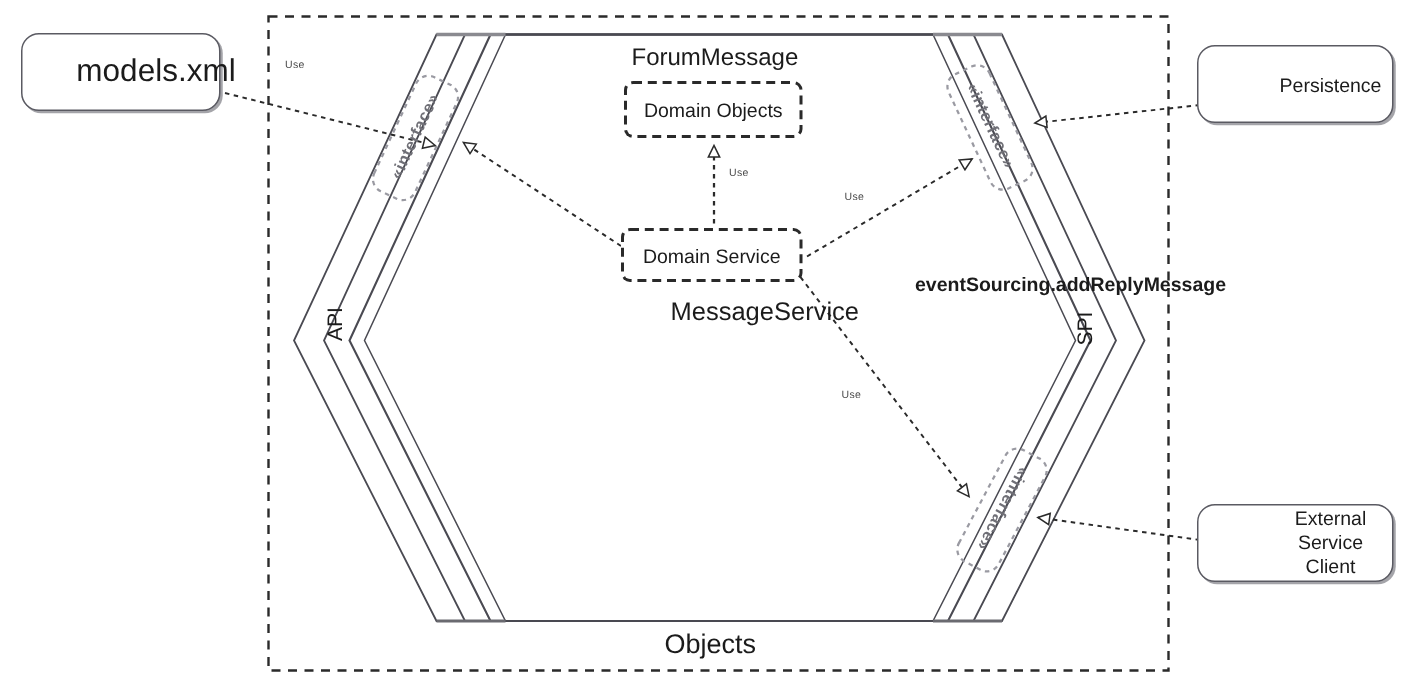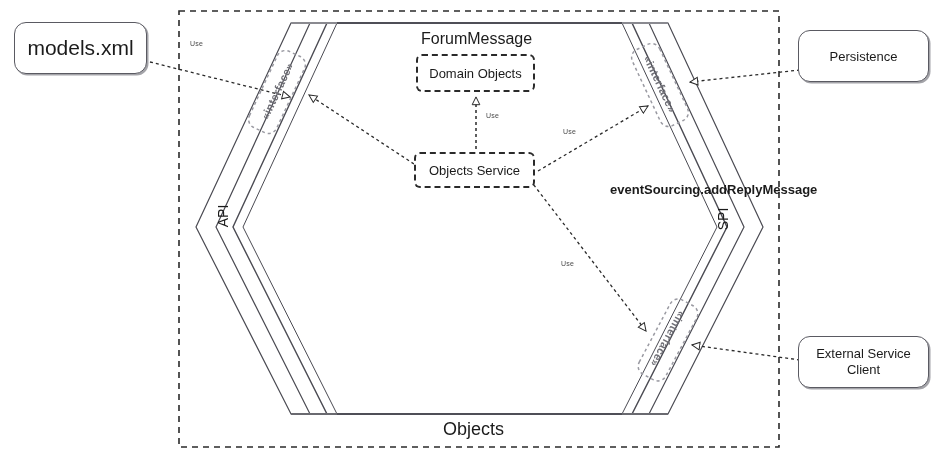--- a/index.html
+++ b/index.html
@@ -27,20 +27,21 @@
     box-sizing: border-box;
     border: 1.6px solid #5a5a62;
     border-radius: 12px;
     background: #ffffff;
     box-shadow: 1.5px 1.5px 0 rgba(90,90,98,0.55);
     display: flex;
     align-items: center;
     justify-content: center;
     text-align: center;
     color: #1b1b1b;
+    padding-left: 47px;
   }
   .dashbox {
     position: absolute;
     box-sizing: border-box;
     border: 2px dashed #2a2a2a;
     border-radius: 6px;
     background: #ffffff;
     display: flex;
     align-items: center;
     justify-content: center;
@@ -145,23 +146,24 @@
     <span>Client</span>
   </div>
 
   <div class="plain-label" style="left:421px; top:30px; font-size:16px;">ForumMessage</div>
 
   <div class="dashbox" style="left:416px; top:54px; width:119px; height:38px; font-size:13px;text-align:right;">
     <span>Domain Objects</span>
   </div>
 
   <div class="dashbox" style="left:414px; top:152px; width:121px; height:36px; font-size:13px;">
-    <span>Objects Service</span>
+    <span>Domain Service</span>
   </div>
 
+  <div class="plain-label" style="left:447px; top:198px; font-size:17px;">MessageService</div>
 
   <div class="plain-label" style="left:610px; top:182px; font-size:13px; font-weight:600;">eventSourcing.addReplyMessage</div>
 
   <div class="rot-label" style="left:212px; top:208px; font-size:14px; transform:rotate(-90deg); transform-origin:center;">API</div>
 
   <div class="rot-label" style="left:712px; top:211px; font-size:14px; transform:rotate(-90deg); transform-origin:center;">SPI</div>
 
   <div class="plain-label" style="left:443px; top:419px; font-size:18px;">Objects</div>
 
   <div class="iface-label" style="left:277px; top:85px; transform:translate(-50%,0) rotate(-65deg); transform-origin:center;">«interface»</div>

